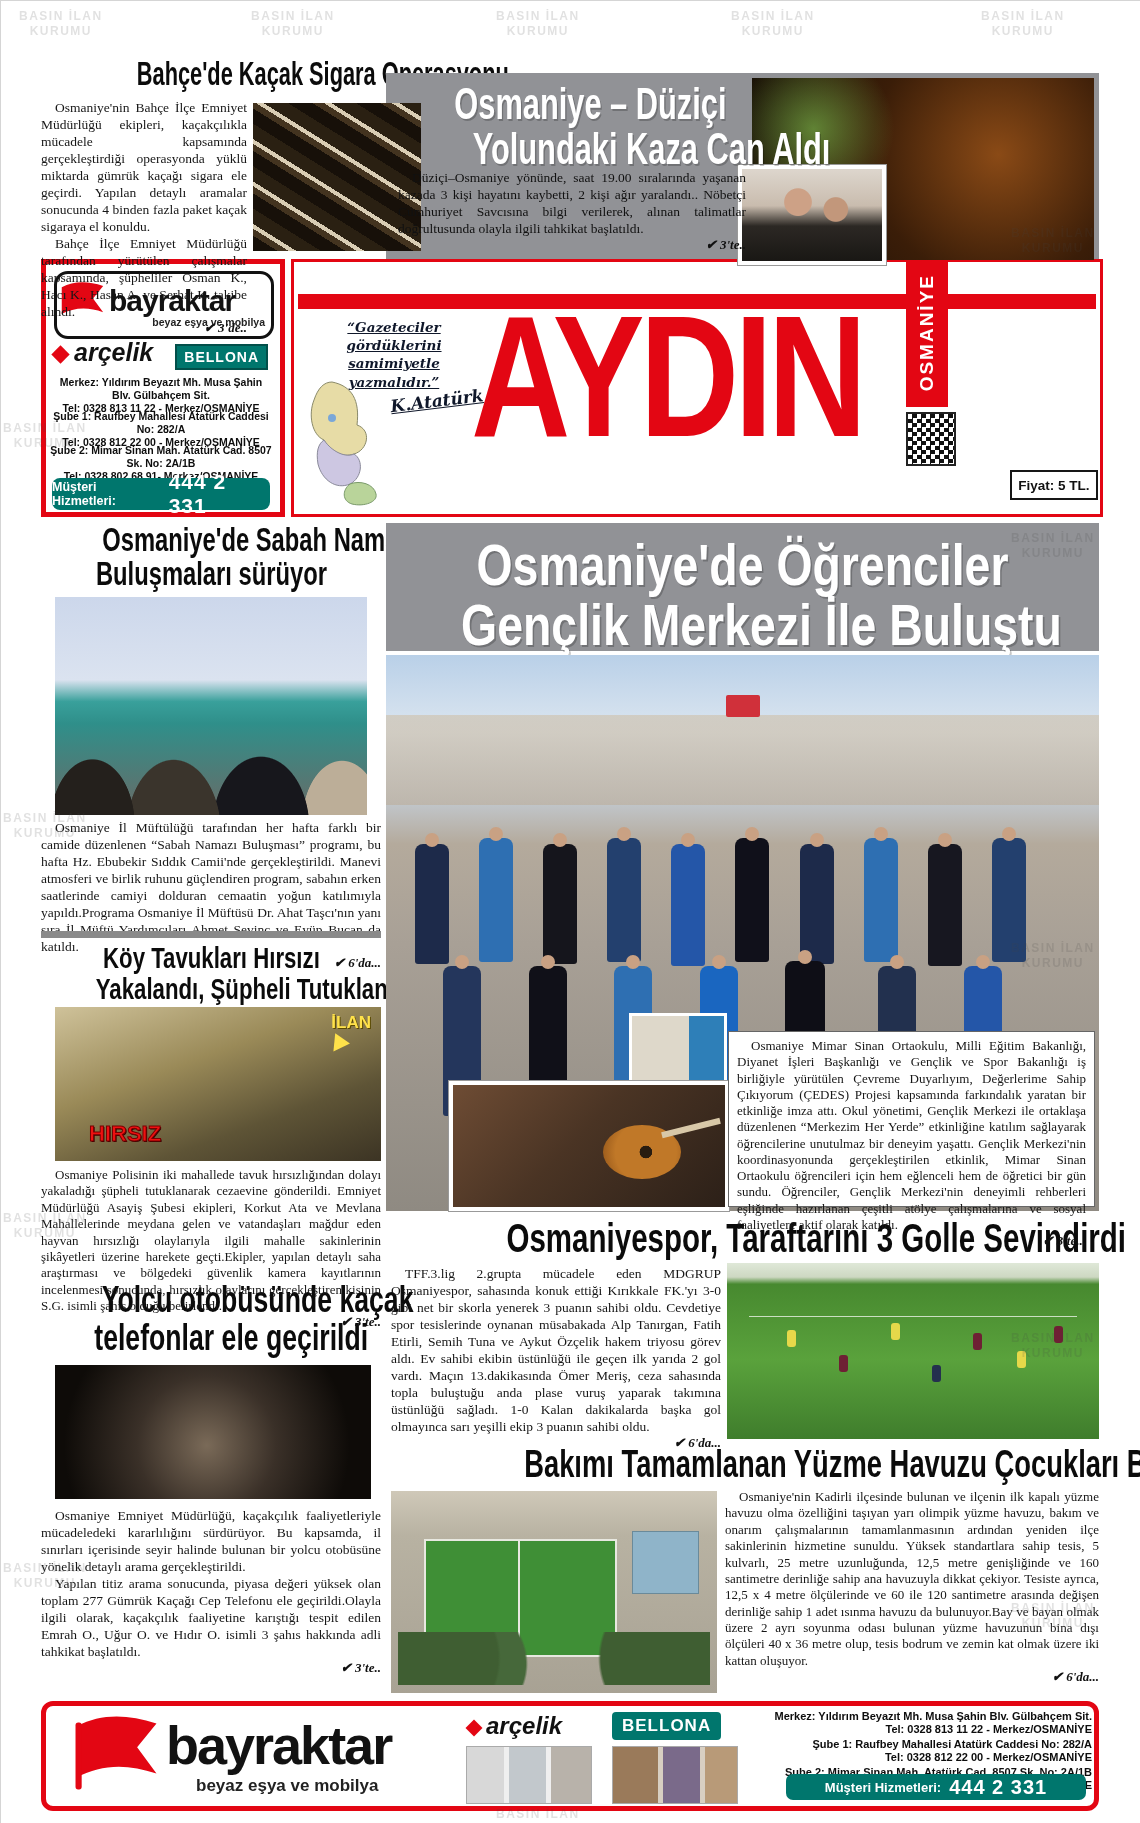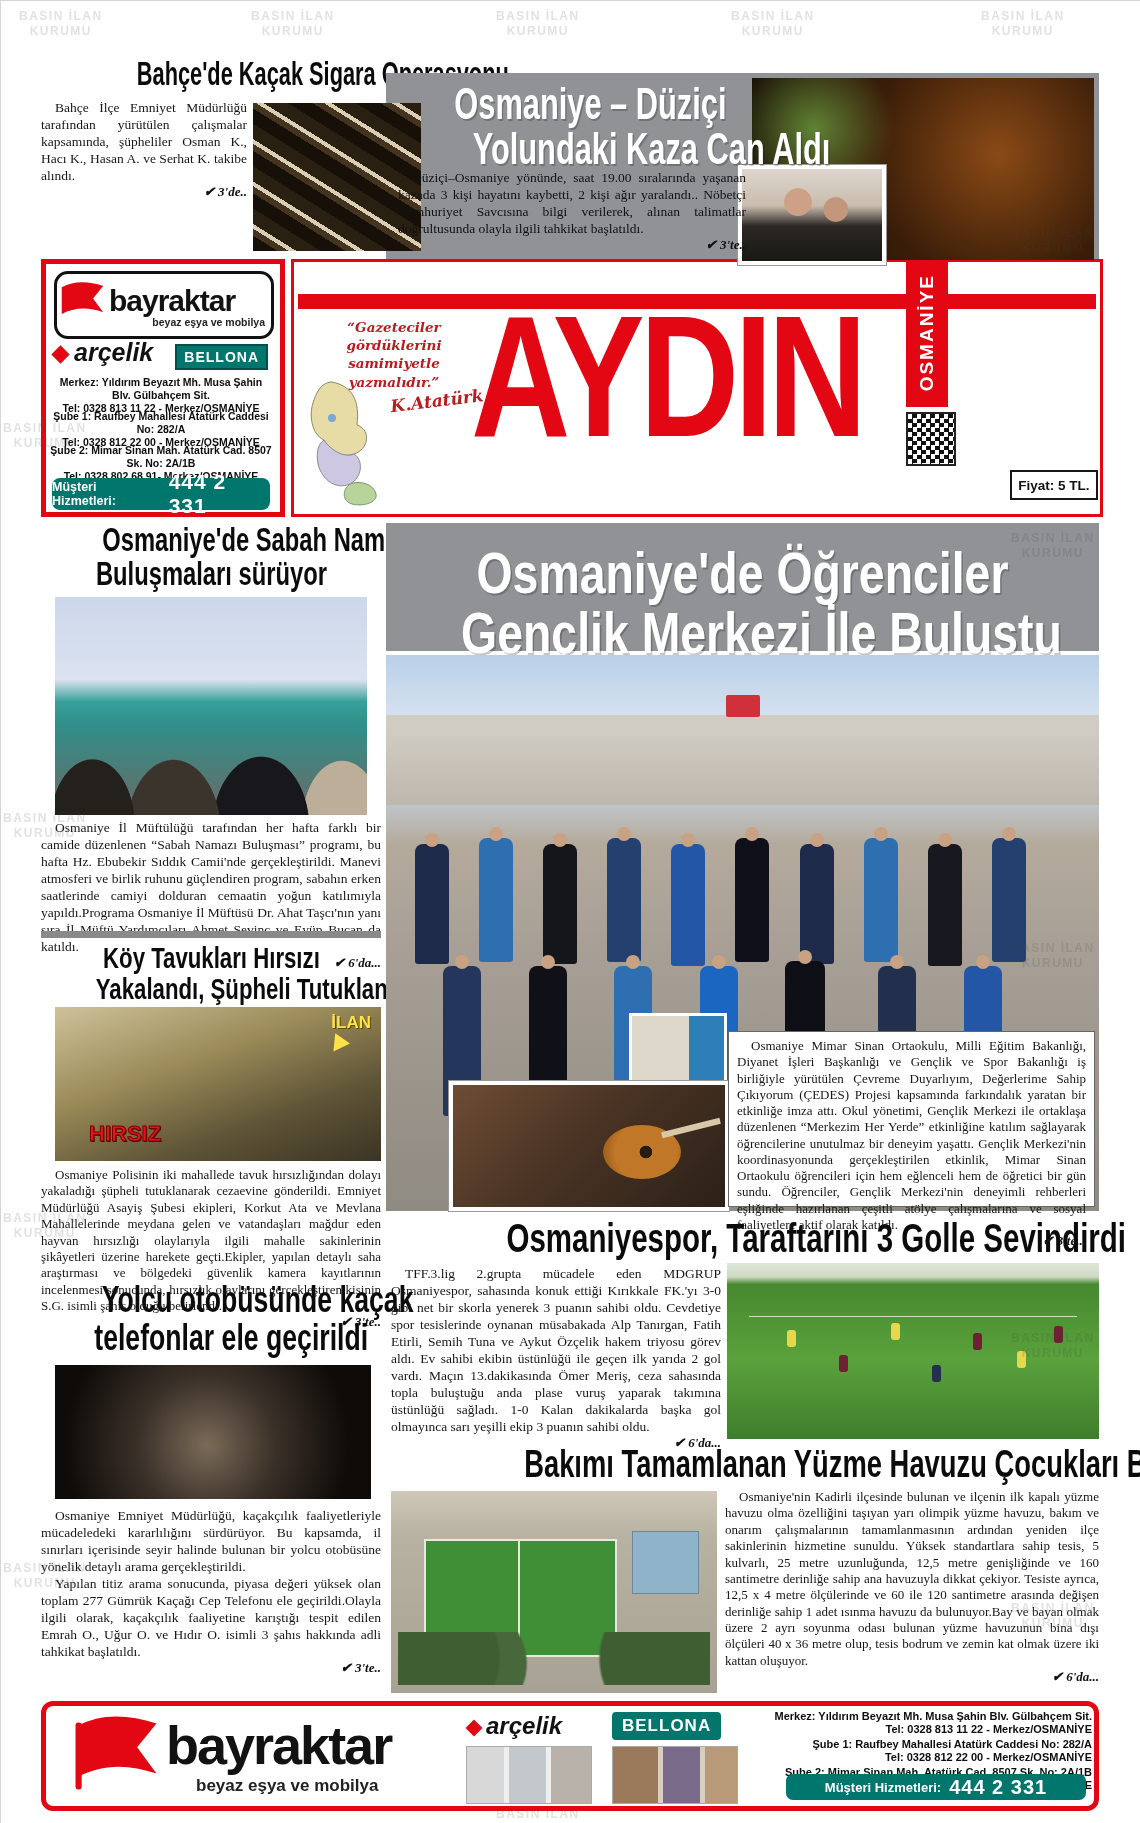--- a/index.html
+++ b/index.html
@@ -97,20 +97,21 @@
   <div class="wm" style="left:495px;top:1806px">
       <span>BASIN İLAN</span>
       <span>KURUMU</span>
     </div>
 
   <div class="abs" style="left:40px;top:56px;width:340px;height:196px;">
     <div class="hl" style="width:340px;">
       <span class="cond" style="font-size:33px;transform:scaleX(0.66);">Bahçe'de Kaçak Sigara Operasyonu</span>
     </div>
     <div class="bt" style="position:absolute;left:0;top:42px;width:206px;">
+      <p>Osmaniye'nin Bahçe İlçe Emniyet Müdürlüğü ekipleri, kaçakçılıkla mücadele kapsamında gerçekleştirdiği operasyonda yüklü miktarda gümrük kaçağı sigara ele geçirdi. Yapılan detaylı aramalar sonucunda 4 binden fazla paket kaçak sigaraya el konuldu.</p>
       <p>Bahçe İlçe Emniyet Müdürlüğü tarafından yürütülen çalışmalar kapsamında, şüpheliler Osman K., Hacı K., Hasan A. ve Serhat K. takibe alındı.</p>
       <div class="more">✔ 3'de..</div>
     </div>
     <div class="photo" style="left:212px;top:46px;width:168px;height:148px;
                 background:repeating-linear-gradient(32deg,#171009 0 13px,#43331f 13px 19px,#d9cdb4 19px 23px,#2a2012 23px 36px);"></div>
   </div>
 
   <div class="abs graybox" style="left:385px;top:72px;width:713px;height:192px;">
     <div class="hl hl-white" style="position:absolute;left:10px;top:8px;width:350px;">
       <span class="cond" style="font-size:44px;transform:scaleX(0.70);">Osmaniye – Düziçi</span><br>
@@ -156,21 +157,21 @@
     </div>
     <div class="abs teal" style="left:6px;top:214px;width:218px;height:32px;border-radius:8px;display:flex;align-items:center;justify-content:center;gap:6px;">
       <span style="font-size:12.5px;font-weight:bold;">Müşteri Hizmetleri:</span>
       <span style="font-size:21px;font-weight:bold;letter-spacing:1px;">444 2 331</span>
     </div>
   </div>
 
   <div class="abs" style="left:290px;top:258px;width:812px;height:258px;border:3px solid #e30613;background:#fff;box-sizing:border-box;">
     <div class="abs" style="left:4px;top:32px;width:798px;height:15px;background:#e30613;"></div>
 
-    <div class="abs" style="left:10px;top:56px;width:180px;font-family:'DejaVu Serif',serif;font-style:italic;font-weight:bold;font-size:13.5px;color:#b91c1c;text-align:center;line-height:1.35;">
+    <div class="abs" style="left:10px;top:56px;width:180px;font-family:'DejaVu Serif',serif;font-style:italic;font-weight:bold;font-size:13.5px;color:#0f172a;text-align:center;line-height:1.35;text-decoration:underline;">
       <div>“Gazeteciler gördüklerini</div>
       <div>samimiyetle yazmalıdır.”</div>
       <div style="margin-top:4px;text-align:right;font-size:17px;transform:rotate(-7deg);font-family:'DejaVu Serif',serif;">K.Atatürk</div>
     </div>
 
     <svg width="88" height="128" viewBox="0 0 88 128" style="position:absolute;left:8px;top:118px;">
       <path d="M30 2 C50 6 58 20 55 45 C70 50 66 70 52 74 C40 78 28 72 22 60 C10 55 6 35 12 20 C16 8 22 2 30 2 Z" fill="#e7dca6" stroke="#8a8a6a" stroke-width="1"></path>
       <path d="M22 60 C30 72 44 78 52 74 C62 80 60 98 48 104 C34 110 20 100 16 84 C14 72 16 64 22 60 Z" fill="#cdc7e2" stroke="#8a8a9a" stroke-width="1"></path>
       <path d="M48 104 C58 100 72 104 74 114 C76 122 62 127 50 124 C40 121 40 110 48 104 Z" fill="#b9d49a" stroke="#7a9a6a" stroke-width="1"></path>
       <circle cx="30" cy="38" r="4" fill="#7aa7d8"></circle>
@@ -236,21 +237,21 @@
                 background:radial-gradient(circle at 48% 60%,#7a6a58 0%,#3a3028 38%,#0e0b08 78%),
                            radial-gradient(circle at 70% 30%,rgba(90,140,220,.35),transparent 30%);"></div>
     <div class="bt" style="position:absolute;left:0;top:226px;width:340px;">
       <p>Osmaniye Emniyet Müdürlüğü, kaçakçılık faaliyetleriyle mücadeledeki kararlılığını sürdürüyor. Bu kapsamda, il sınırları içerisinde seyir halinde bulunan bir yolcu otobüsüne yönelik detaylı arama gerçekleştirildi.</p>
       <p>Yapılan titiz arama sonucunda, piyasa değeri yüksek olan toplam 277 Gümrük Kaçağı Cep Telefonu ele geçirildi.Olayla ilgili olarak, kaçakçılık faaliyetine karıştığı tespit edilen Emrah O., Uğur O. ve Hıdır O. isimli 3 şahıs hakkında adli tahkikat başlatıldı.</p>
       <div class="more">✔ 3'te..</div>
     </div>
   </div>
 
   <div class="abs graybox" style="left:385px;top:522px;width:713px;height:128px;">
-    <div class="hl hl-white" style="padding-top:20px;">
+    <div class="hl hl-white" style="padding-top:12px;">
       <span class="cond" style="font-size:58px;transform:scaleX(0.80);">Osmaniye'de Öğrenciler</span><br>
       <span class="cond" style="font-size:58px;transform:scaleX(0.80);">Gençlik Merkezi İle Buluştu</span>
     </div>
   </div>
 
   <div class="photo" style="left:385px;top:654px;width:713px;height:556px;
               background:linear-gradient(180deg,#b9d0e8 0%,#dce6f0 14%,#c2c8ce 26%,#b4aa9c 34%,#a8a096 52%,#8f8a82 100%);">
 
     <span class="abs" style="left:0;top:60px;width:713px;height:90px;background:linear-gradient(180deg,#cfc4b2,#bcb0a0);opacity:.7;"></span>
     <span class="abs" style="left:340px;top:40px;width:34px;height:22px;background:#d0303a;border-radius:2px;"></span>

